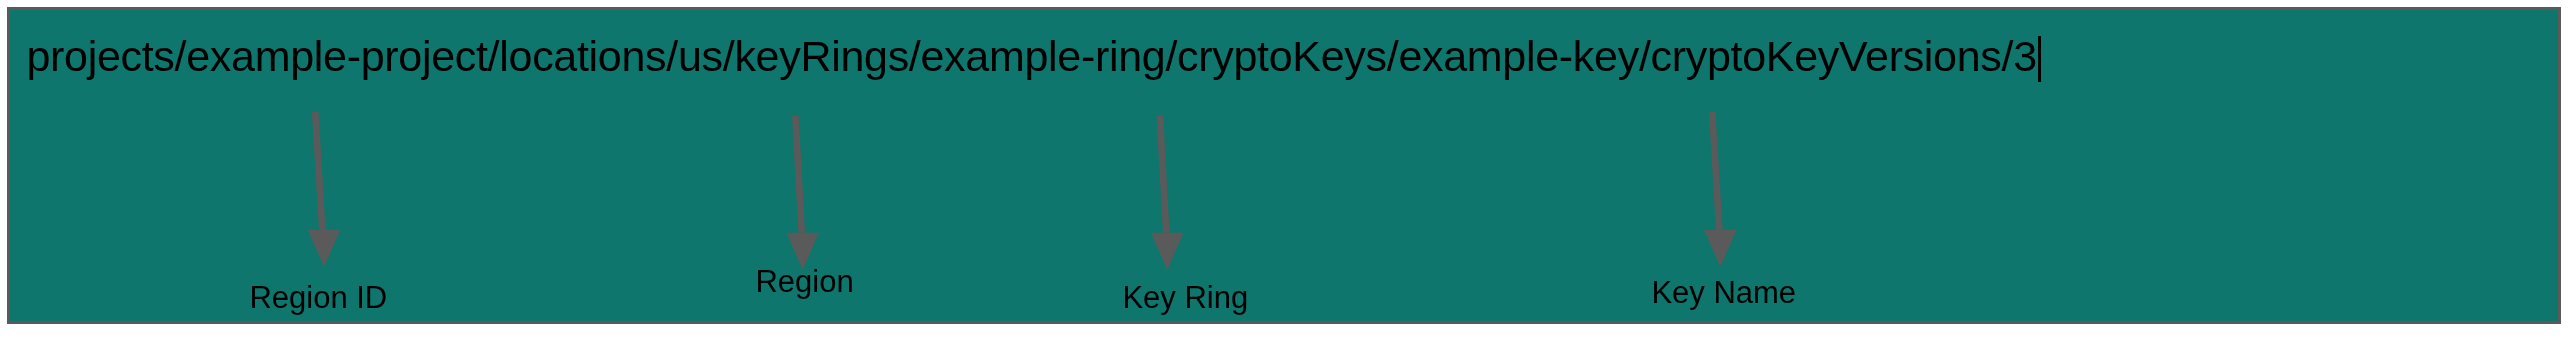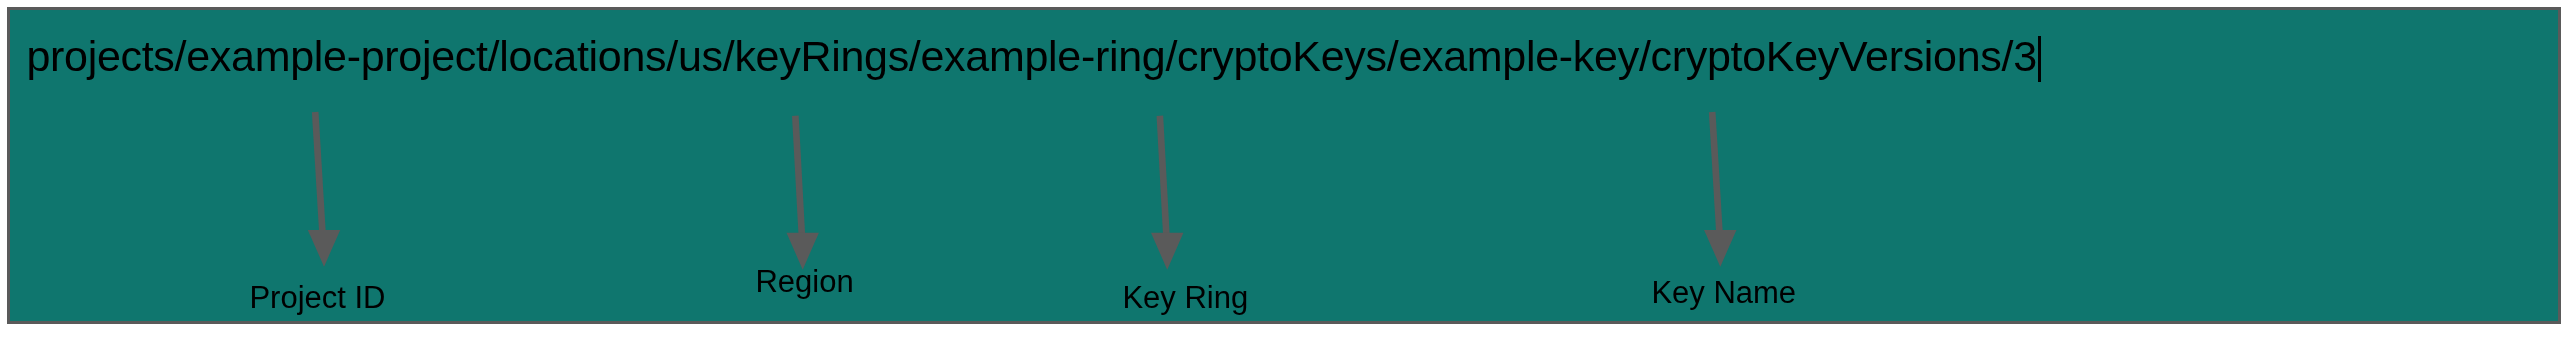--- a/index.html
+++ b/index.html
@@ -85,21 +85,21 @@
 
 <div id="screenshot">
 
   <div class="frame">
 
     <div class="path-line">
       <span class="path-text">projects/example-project/locations/us/keyRings/example-ring/cryptoKeys/example-key/cryptoKeyVersions/3</span>
         <span class="text-caret"></span>
     </div>
 
-    <span class="callout-label lbl-project">Project ID</span>
+    <span class="callout-label lbl-project">Region ID</span>
 
     <span class="callout-label lbl-region">Region</span>
 
     <span class="callout-label lbl-keyring">Key Ring</span>
 
     <span class="callout-label lbl-keyname">Key Name</span>
 
   </div>
 
   <svg class="arrow-layer" viewBox="0 0 3498 460" width="2576" height="339">

